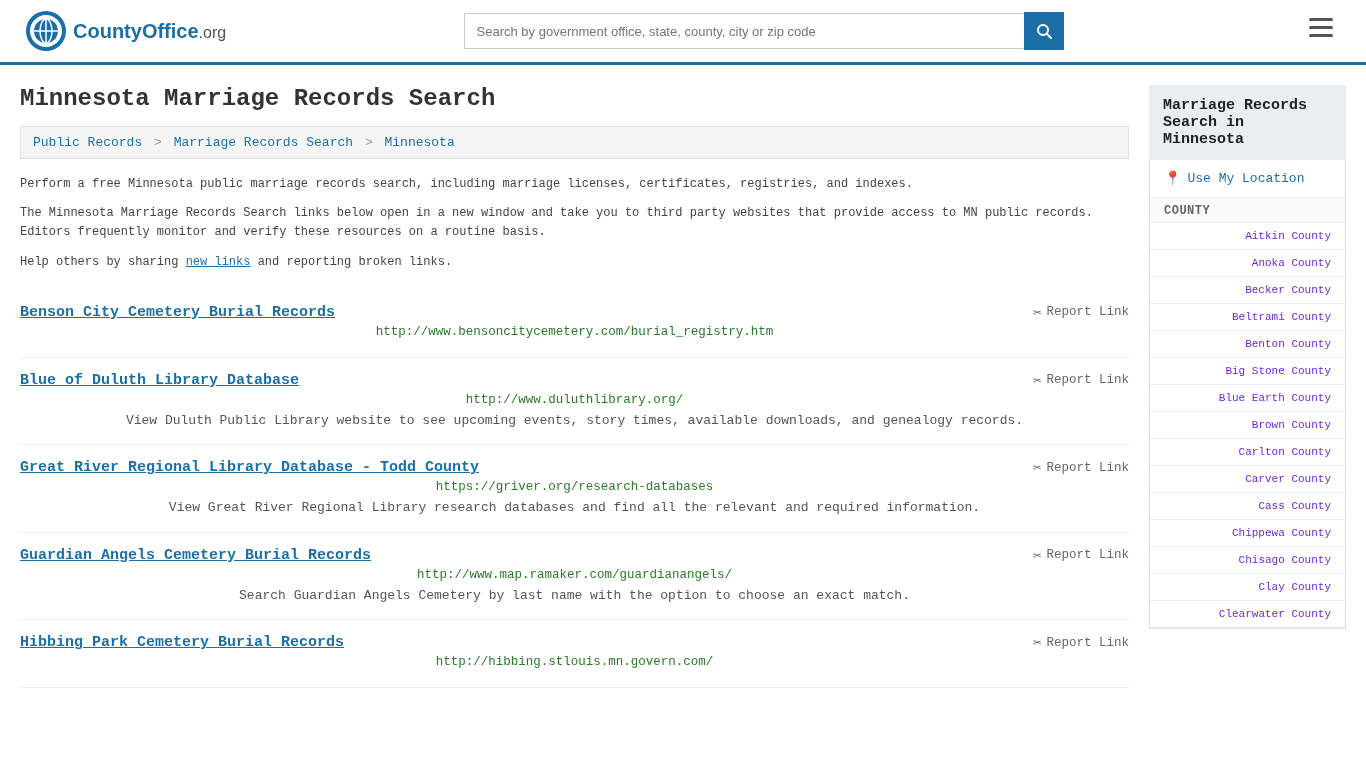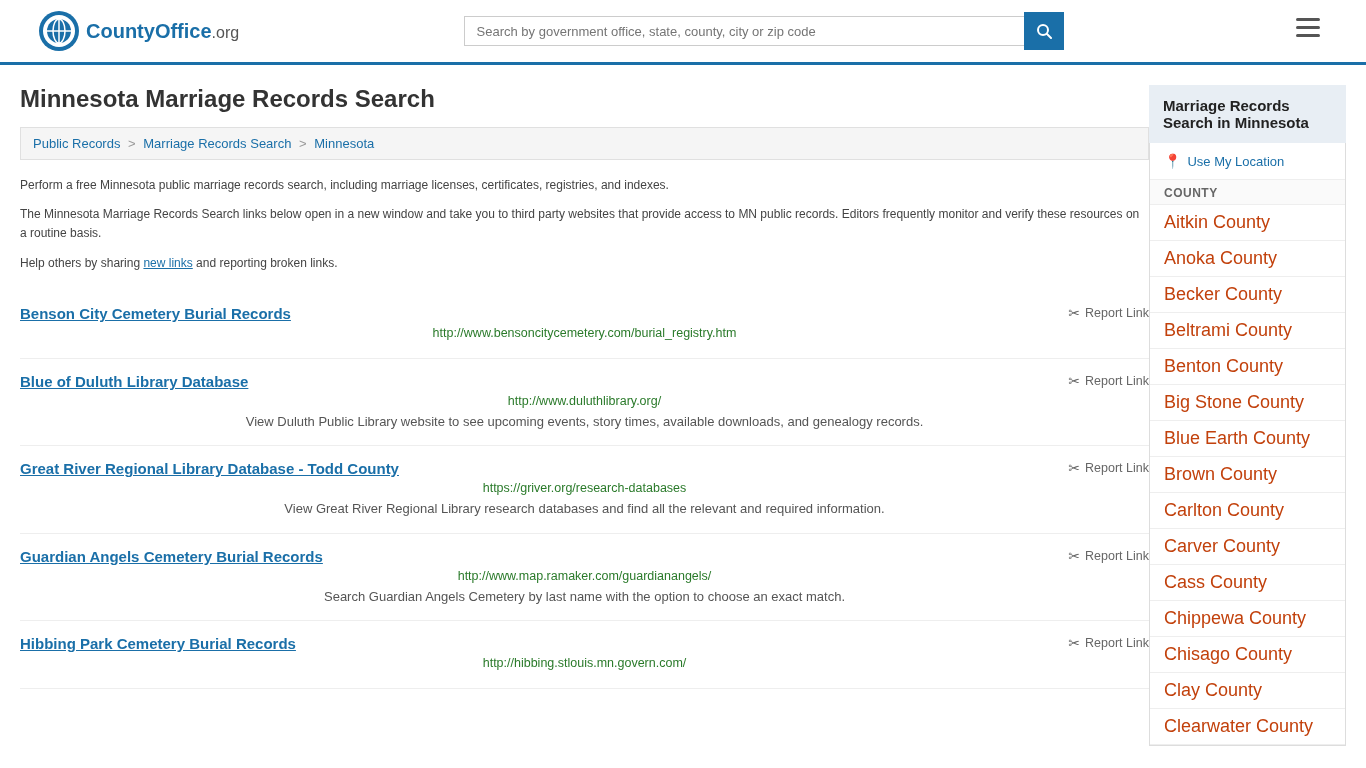--- a/index.html
+++ b/index.html
@@ -2,21 +2,21 @@
 <html><head>
   <meta charset="utf-8">
   <style>
     * { box-sizing: border-box; margin: 0; padding: 0; }
     body { font-family: Arial, sans-serif; font-size: 14px; color: #333; background: #fff; }
 
     
     .header {
       background: #fff;
       border-bottom: 3px solid #1a6fa8;
-      padding: 10px 38px;
+      padding: 10px 25px;
       display: flex;
       align-items: center;
       justify-content: space-between;
     }
     .logo-area {
       display: flex;
       align-items: center;
       gap: 6px;
     }
     .logo-icon {
@@ -30,21 +30,21 @@
       max-width: 600px;
       margin: 0 30px;
     }
     .search-input {
       flex: 1;
       padding: 8px 12px;
       border: 1px solid #ccc;
       border-right: none;
       font-size: 13px;
       outline: none;
-      height: 30px;
+      height: 36px;
     }
     .search-btn {
       background: #1a6fa8;
       border: none;
       width: 40px;
       height: 38px;
       cursor: pointer;
       display: flex;
       align-items: center;
       justify-content: center;
@@ -59,20 +59,22 @@
       color: #555;
       padding: 4px 8px;
     }
 
     
     .main-container {
       display: flex;
       max-width: 1366px;
       margin: 0 auto;
       padding: 20px 20px;
+      gap: 20px;
+      font-family: Liberation Mono, monospace;
     }
 
     
     .content-area {
       flex: 1;
       min-width: 0;
     }
     .page-title {
       font-size: 24px;
       font-weight: bold;
@@ -189,23 +191,24 @@
     }
     .county-list {
       list-style: none;
     }
     .county-list li {
       border-bottom: 1px solid #eee;
     }
     .county-list li a {
       display: block;
       padding: 7px 14px;
-      font-size: 18px;
-      color: #c2410c;
+      font-size: 11px;
+      color: #6d28d9;
       text-decoration: none;
+      text-align: right;
     }
   </style>
 </head>
 <body>
 
 <header class="header">
   <div class="logo-area">
     <svg class="logo-icon" viewBox="0 0 42 42" xmlns="http://www.w3.org/2000/svg">
       <circle cx="21" cy="21" r="20" fill="#1a6fa8"></circle>
       <circle cx="21" cy="21" r="16" fill="#fff"></circle>

